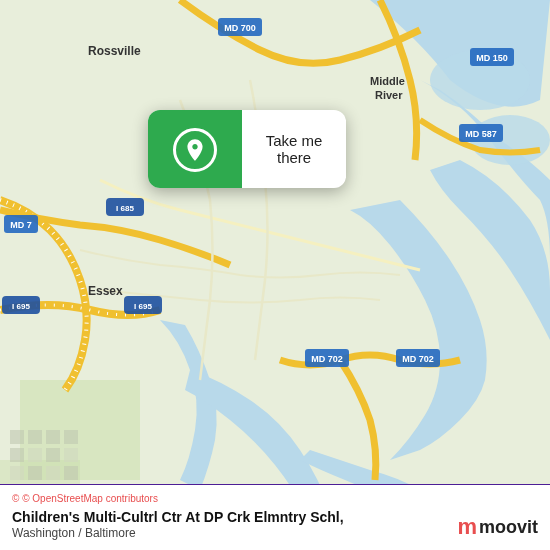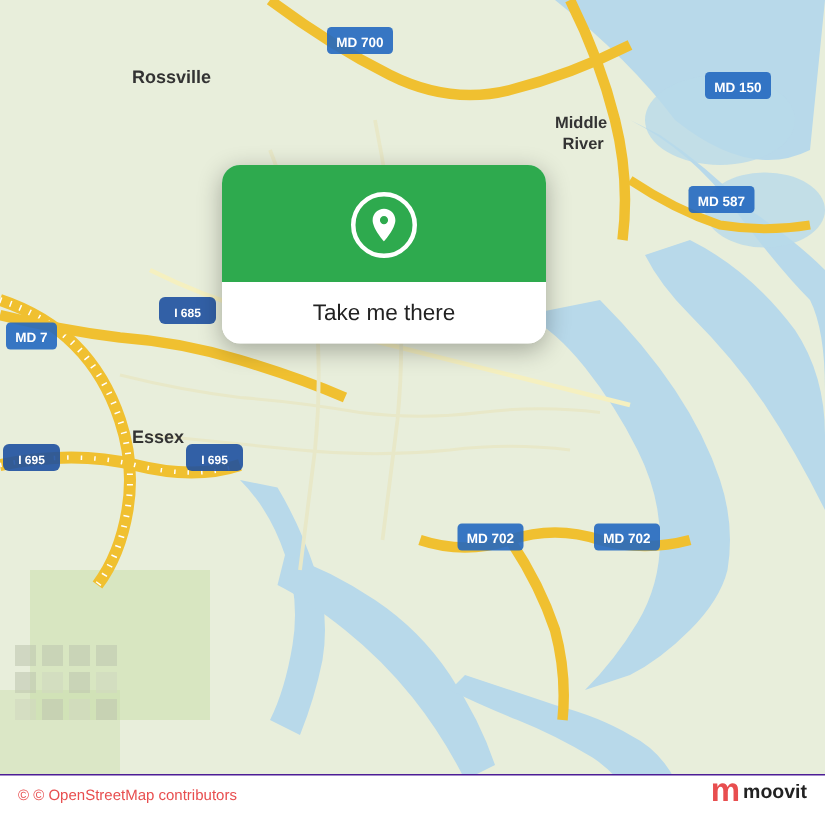--- a/index.html
+++ b/index.html
@@ -26,26 +26,26 @@
       position: absolute;
       top: 0; left: 0;
       width: 100%; height: 100%;
     }
 
     
     #location-popup {
       position: absolute;
       top: 110px;
       left: 148px;
-      width: 216px;
+      width: 198px;
       background: white;
       border-radius: 12px;
       box-shadow: 0 4px 16px rgba(0,0,0,0.3);
       display: flex;
-      flex-direction: column;
+      flex-direction: row;
       align-items: center;
       overflow: hidden;
       z-index: 10;
     }
 
     #popup-top {
       background: #2eaa4e;
       width: 100%;
       display: flex;
       flex-direction: column;
@@ -235,20 +235,24 @@
     <button id="popup-button">Take me there</button>
 
   </div>
 
   <div id="bottom-bar">
     <div id="osm-credit">
       <span style="color:#e84e4f;">©</span>
       <span>© OpenStreetMap contributors</span>
     </div>
     <div style="display:flex; justify-content:space-between; align-items:flex-end;">
+      <div>
+        <div id="location-title">Children's Multi-Cultrl Ctr At DP Crk Elmntry Schl,</div>
+        <div id="location-subtitle">Washington / Baltimore</div>
+      </div>
       <div id="moovit-logo">
         <span id="moovit-m" style="color:#e84e4f; font-size:22px; font-weight:900; line-height:1;">m</span>
-        <span style="font-size:13px; font-weight:700; color:#222;">moovit</span>
+        <span style="font-size:18px; font-weight:700; color:#222;">moovit</span>
       </div>
     </div>
   </div>
 
 </div>
 
 </body></html>

